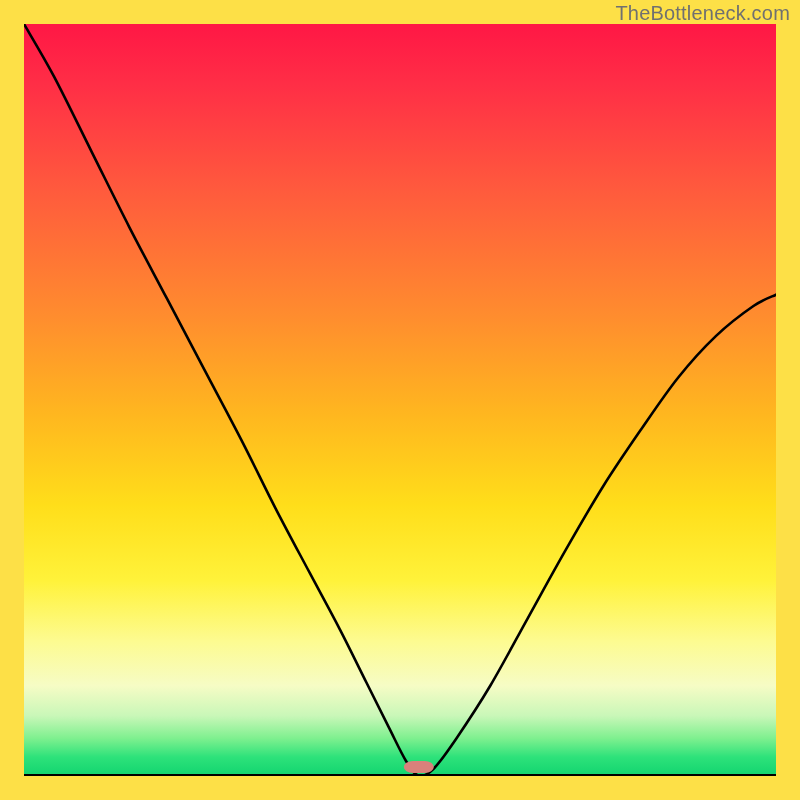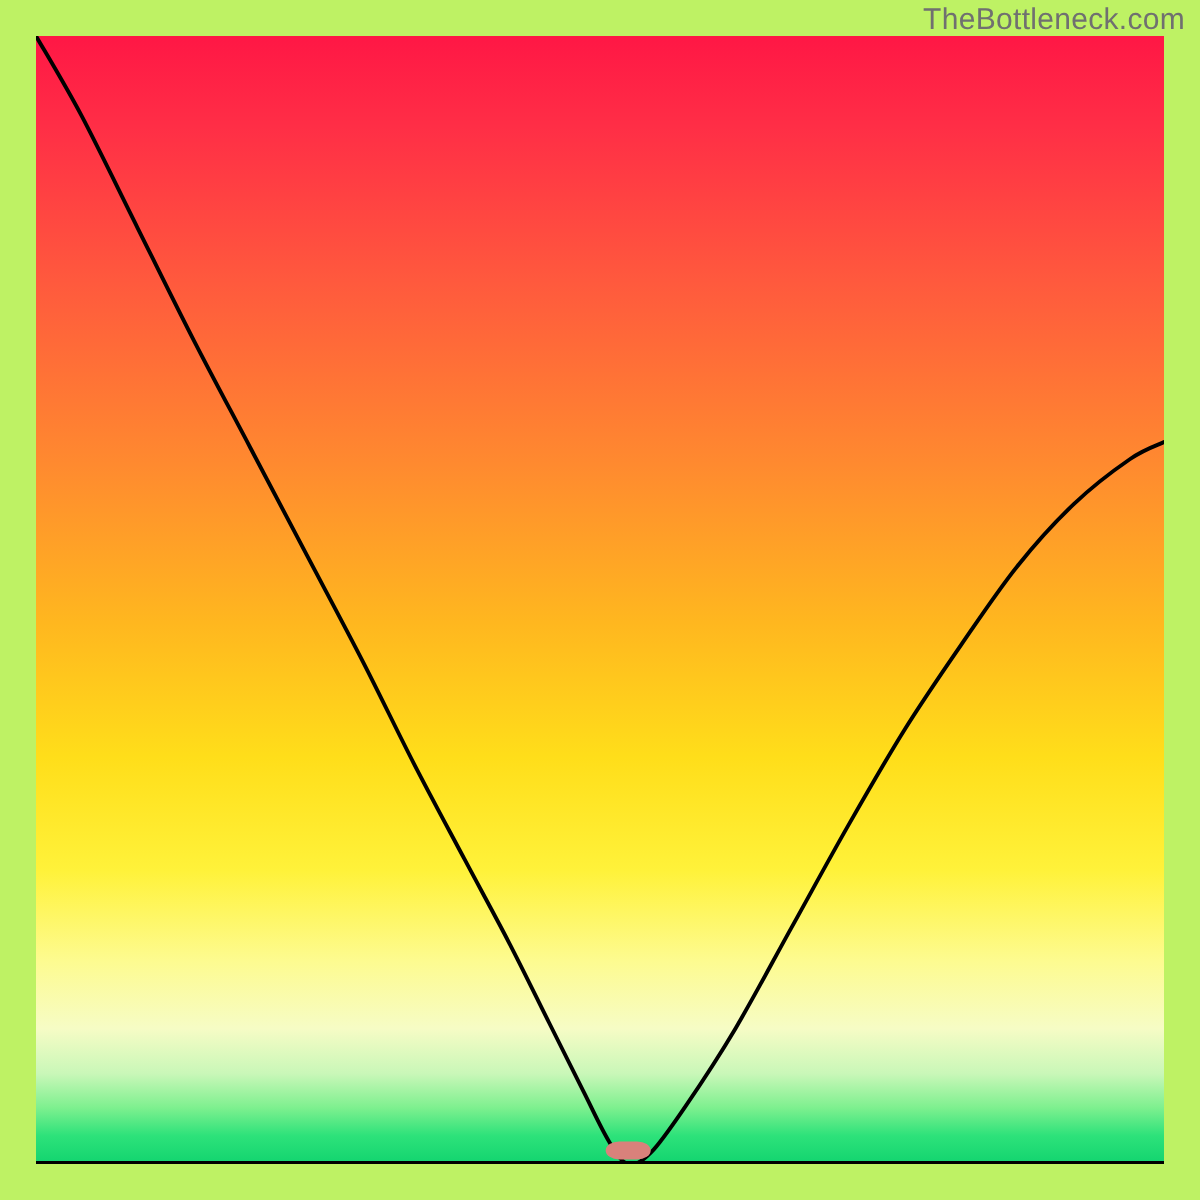--- a/index.html
+++ b/index.html
@@ -8,21 +8,21 @@
     width: 800px;
     height: 800px;
     overflow: hidden;
     background: #000;
     font-family: Arial, Helvetica, sans-serif;
   }
   .frame {
     position: relative;
     width: 800px;
     height: 800px;
-    background: #bef264;
+    background: #fde047;
   }
   .plot-area {
     position: absolute;
     left: 24px;
     top: 24px;
     width: 752px;
     height: 752px;
     overflow: hidden;
   }
   .gradient {

